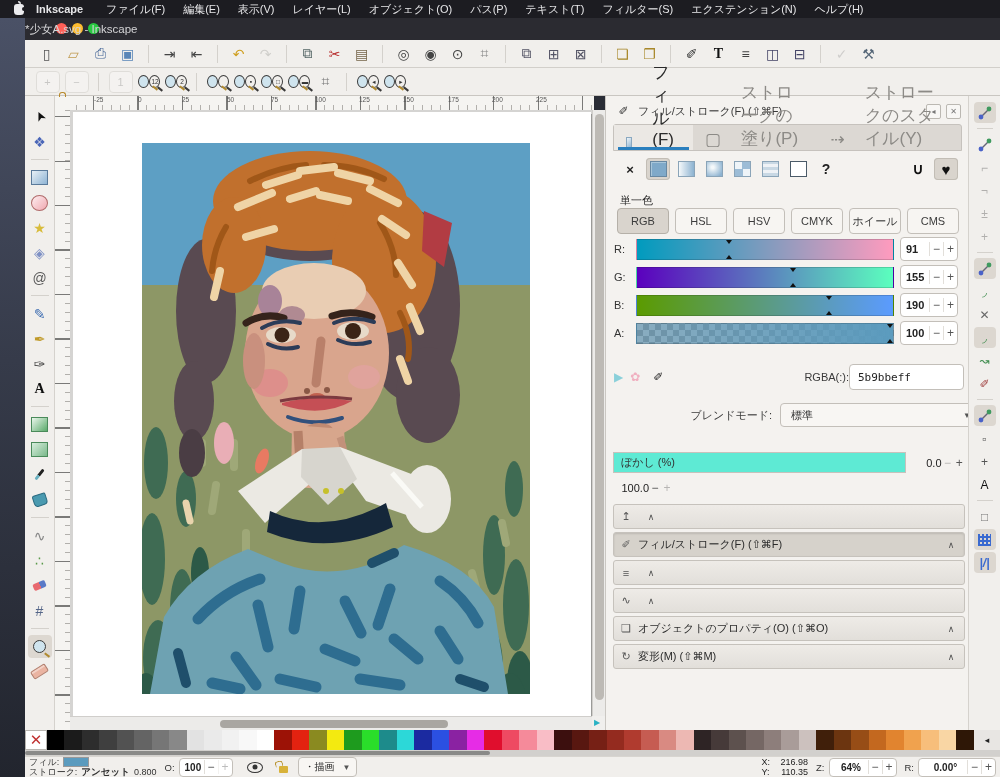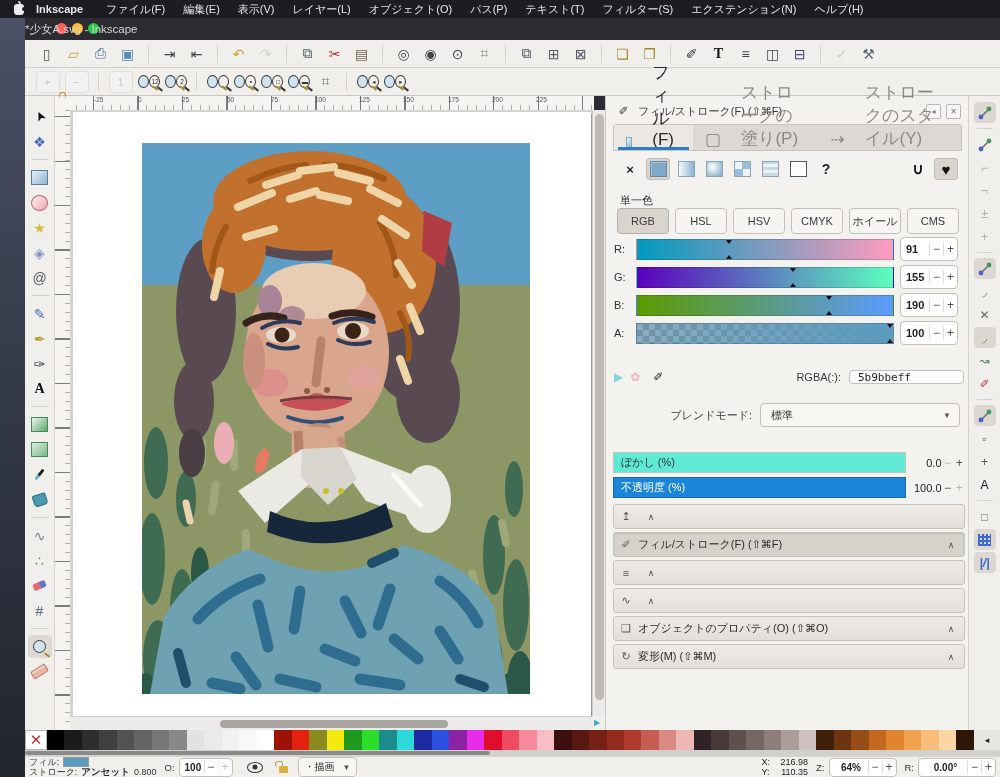--- a/index.html
+++ b/index.html
@@ -124,23 +124,23 @@
      background-size:100% 100%,12px 12px}
   .mk{position:absolute;width:0;height:0;border-left:3px solid transparent;border-right:3px solid transparent;margin-left:-3px}
   .mkt{top:0;border-top:4px solid #111}
   .mkb{bottom:0;border-bottom:4px solid #111}
   .spin{margin-left:6px;width:56px;height:22px;border:1px solid #c3bfb9;border-radius:4px;background:#fff;
         display:flex;align-items:center;font-size:11px;color:#222}
   .spin b{flex:1;font-weight:bold;padding-left:5px}
   .spin i{width:13px;text-align:center;font-style:normal;color:#555;border-left:1px solid #e2dfda;font-size:12px}
   #swrow{left:8px;top:268px;width:350px;height:26px;position:absolute;display:flex;align-items:center;font-size:11px;color:#3a3a3a}
   .mini{font-size:12px;margin-right:7px}
-  #rgba-box{margin-left:8px;width:115px;height:14px;border:1px solid #c3bfb9;border-radius:4px;background:#fff;
+  #rgba-box{width:115px;height:26px;border:1px solid #c3bfb9;border-radius:4px;background:#fff;
             display:flex;align-items:center;padding-left:8px;font-family:"DejaVu Sans Mono",monospace;font-size:11px;color:#222;box-sizing:border-box}
-  #blendrow{left:4px;top:306px;width:350px;height:26px;position:absolute;display:flex;align-items:center;justify-content:flex-end;font-size:11px;color:#3a3a3a}
+  #blendrow{left:24px;top:306px;width:350px;height:26px;position:absolute;display:flex;align-items:center;justify-content:flex-end;font-size:11px;color:#3a3a3a}
   #blend-box{margin-left:8px;width:200px;height:24px;border:1px solid #c3bfb9;border-radius:4px;background:#f8f6f3;
              display:flex;align-items:center;font-size:11px;color:#333;box-sizing:border-box}
   #blend-box b{flex:1;font-weight:normal;padding-left:10px}
   #blend-box i{font-style:normal;font-size:8px;color:#555;padding-right:8px}
   .fxrow{left:7px;width:352px;height:21px;position:absolute;display:flex;align-items:center}
   .fxbar{width:300px;height:21px;display:flex;align-items:center;font-size:11px;box-sizing:border-box;border:1px solid #c6c2bc}
   .fxval{width:34px;text-align:right;font-size:11px;color:#222;margin-left:2px}
   .fxpm{width:12px;text-align:center;font-size:12px;color:#555}
   #panelbars{left:7px;top:408px;width:352px;position:absolute}
   .pbar{height:23px;margin-bottom:3px;border:1px solid #c6c2bc;border-radius:3px;
@@ -603,23 +603,20 @@
   </div>
   <div class="fxrow" style="top:356px">
     <div class="fxbar" style="background:#5eead4;color:#333">
       <span style="padding-left:7px">ぼかし (%)</span>
     </div>
     <span class="fxval">0.0</span>
     <span class="fxpm dim">−</span>
     <span class="fxpm">+</span>
   </div>
   <div class="fxrow" style="top:381px">
-    <div class="fxbar" style="background:#1b86d9;color:#fff;border-color:#1468aa">
-      <span style="padding-left:7px">不透明度 (%)</span>
-    </div>
     <span class="fxval">100.0</span>
     <span class="fxpm">−</span>
     <span class="fxpm dim">+</span>
   </div>
   <div id="panelbars">
       <div class="pbar">
         <span class="pic">↥</span>
         <span class="chev">∧</span>
       </div>
       <div class="pbar on">

